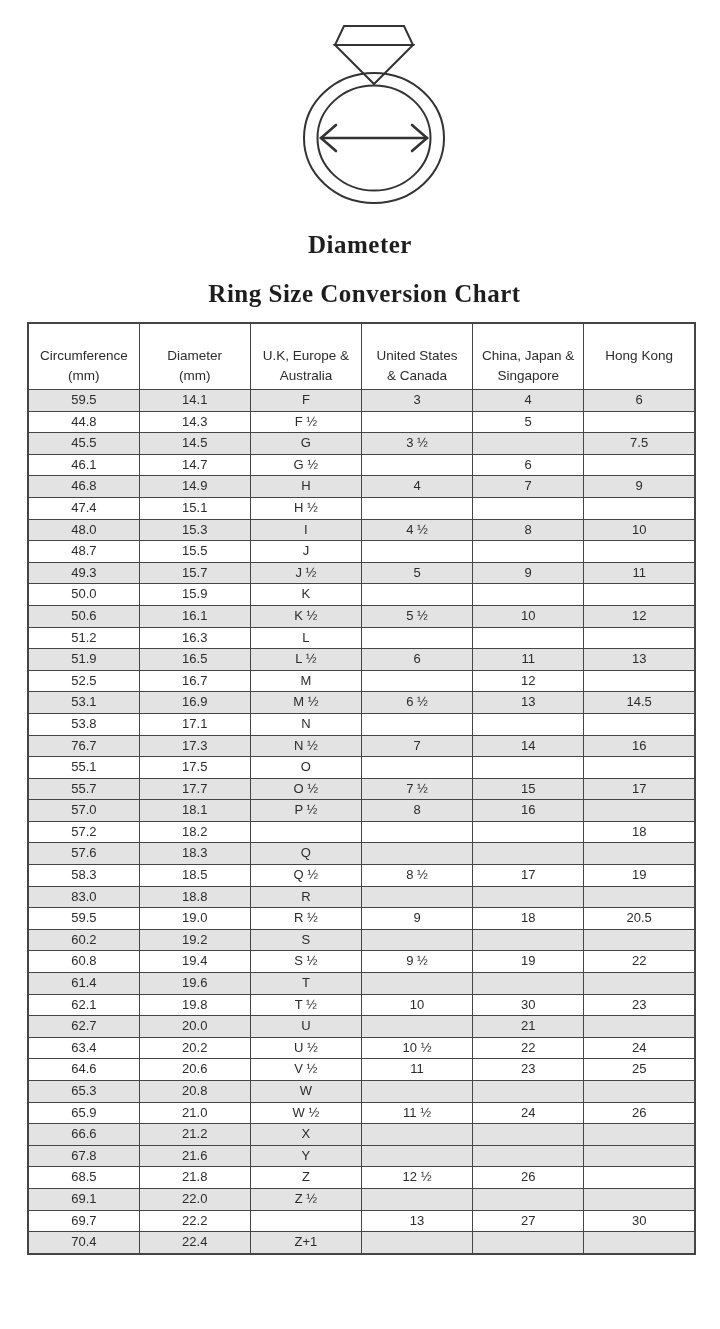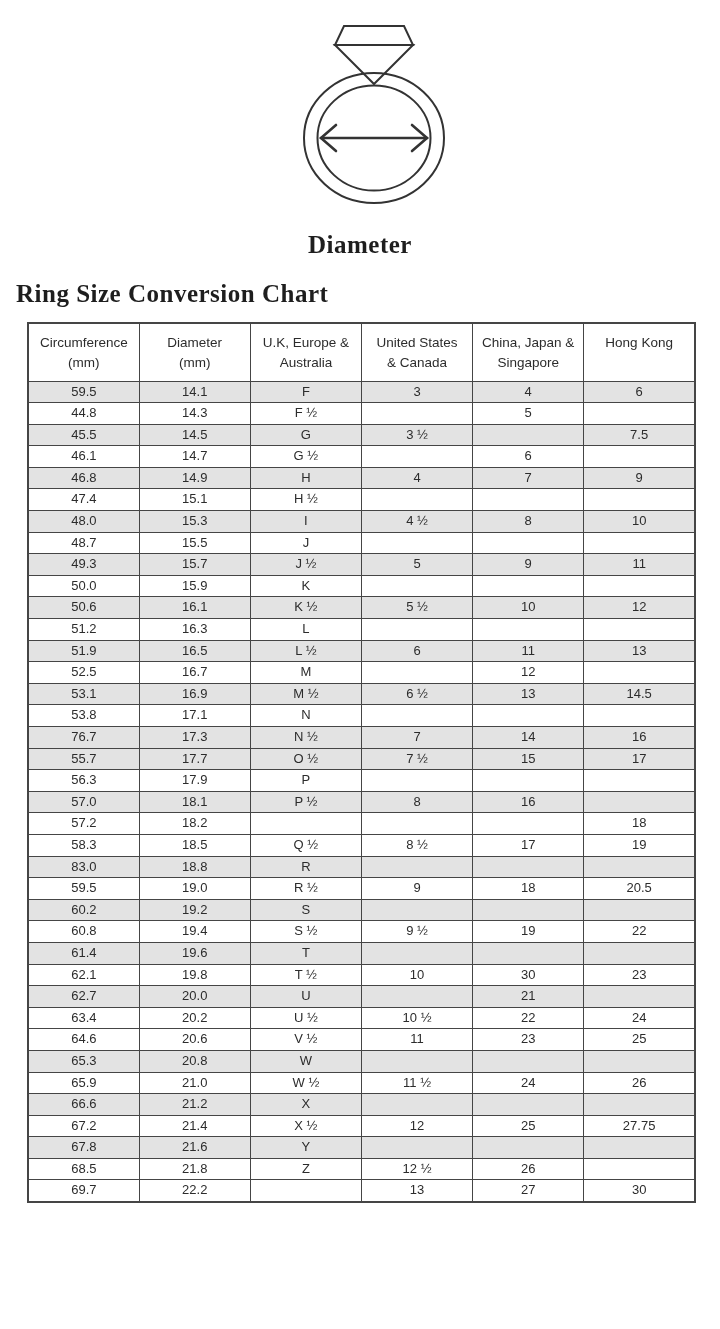--- a/index.html
+++ b/index.html
@@ -30,43 +30,43 @@
     letter-spacing:0.5px;
     text-align:center;
     color:#1e1e1e;
     margin:22px 0 0 0;
   }
   .page-title{
     font-family:"Liberation Serif",serif;
     font-weight:700;
     font-size:25px;
     letter-spacing:0.5px;
-    text-align:left;
+    text-align:center;
     color:#1e1e1e;
-    margin:21px 0 0 16px;
+    margin:21px 0 0 9px;
   }
   table.conversion{
     border-collapse:collapse;
     table-layout:fixed;
     width:669px;
     margin:14px auto 0 27px;
     border:2px solid var(--border);
   }
   table.conversion th,
   table.conversion td{
     border:1px solid var(--border);
     text-align:center;
     overflow:hidden;
   }
   table.conversion th{
     font-weight:400;
     font-size:13.5px;
     line-height:20px;
     vertical-align:top;
-    padding:9px 2px 3px 2px;
+    padding:22px 2px 3px 2px;
     height:58px;
     white-space:pre-line;
     background:#ffffff;
   }
   table.conversion td{
     font-size:13px;
     height:20.6px;
     line-height:20.6px;
     padding:0 2px;
     background:#ffffff;
@@ -249,51 +249,59 @@
         <td></td>
       </tr>
       <tr class="shaded">
         <td>76.7</td>
         <td>17.3</td>
         <td>N ½</td>
         <td>7</td>
         <td>14</td>
         <td>16</td>
       </tr>
+      <tr>
+        <td>55.1</td>
+        <td>17.5</td>
+        <td>O</td>
+        <td></td>
+        <td></td>
+        <td></td>
+      </tr>
       <tr class="shaded">
         <td>55.7</td>
         <td>17.7</td>
         <td>O ½</td>
         <td>7 ½</td>
         <td>15</td>
         <td>17</td>
       </tr>
-      <tr>
-        <td>56.3</td>
-        <td>17.9</td>
-        <td>P</td>
-        <td></td>
-        <td></td>
-        <td></td>
-      </tr>
       <tr class="shaded">
         <td>57.0</td>
         <td>18.1</td>
         <td>P ½</td>
         <td>8</td>
         <td>16</td>
         <td></td>
       </tr>
       <tr>
         <td>57.2</td>
         <td>18.2</td>
         <td></td>
         <td></td>
         <td></td>
         <td>18</td>
+      </tr>
+      <tr class="shaded">
+        <td>57.6</td>
+        <td>18.3</td>
+        <td>Q</td>
+        <td></td>
+        <td></td>
+        <td></td>
       </tr>
       <tr>
         <td>58.3</td>
         <td>18.5</td>
         <td>Q ½</td>
         <td>8 ½</td>
         <td>17</td>
         <td>19</td>
       </tr>
       <tr class="shaded">
@@ -385,46 +393,54 @@
         <td>26</td>
       </tr>
       <tr class="shaded">
         <td>66.6</td>
         <td>21.2</td>
         <td>X</td>
         <td></td>
         <td></td>
         <td></td>
       </tr>
-      <tr>
-        <td>67.2</td>
-        <td>21.4</td>
-        <td>X ½</td>
-        <td>12</td>
-        <td>25</td>
-        <td>27.75</td>
-      </tr>
       <tr class="shaded">
         <td>67.8</td>
         <td>21.6</td>
         <td>Y</td>
         <td></td>
         <td></td>
         <td></td>
       </tr>
       <tr>
         <td>68.5</td>
         <td>21.8</td>
         <td>Z</td>
         <td>12 ½</td>
         <td>26</td>
         <td></td>
       </tr>
+      <tr class="shaded">
+        <td>69.1</td>
+        <td>22.0</td>
+        <td>Z ½</td>
+        <td></td>
+        <td></td>
+        <td></td>
+      </tr>
       <tr>
         <td>69.7</td>
         <td>22.2</td>
         <td></td>
         <td>13</td>
         <td>27</td>
         <td>30</td>
       </tr>
+      <tr class="shaded">
+        <td>70.4</td>
+        <td>22.4</td>
+        <td>Z+1</td>
+        <td></td>
+        <td></td>
+        <td></td>
+      </tr>
     </tbody>
 </table>
 
 </body></html>

